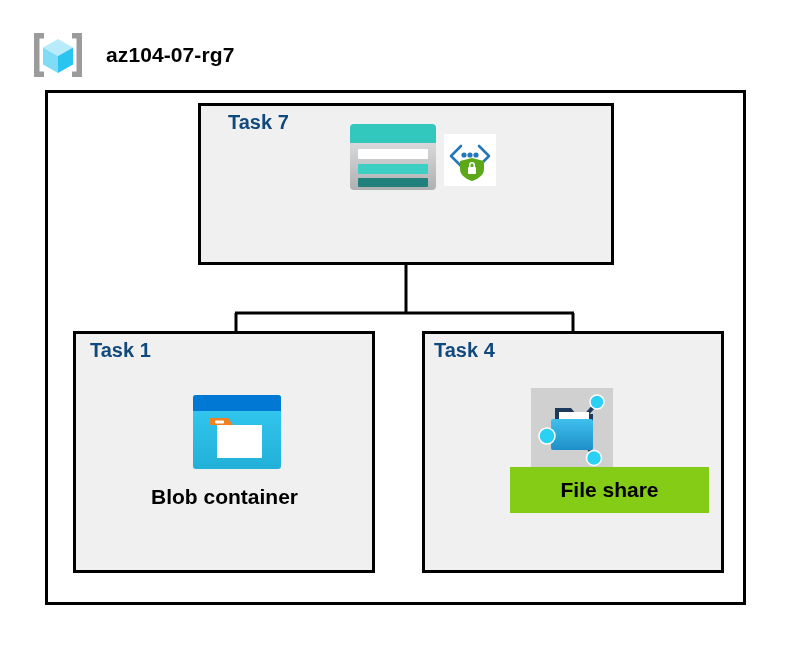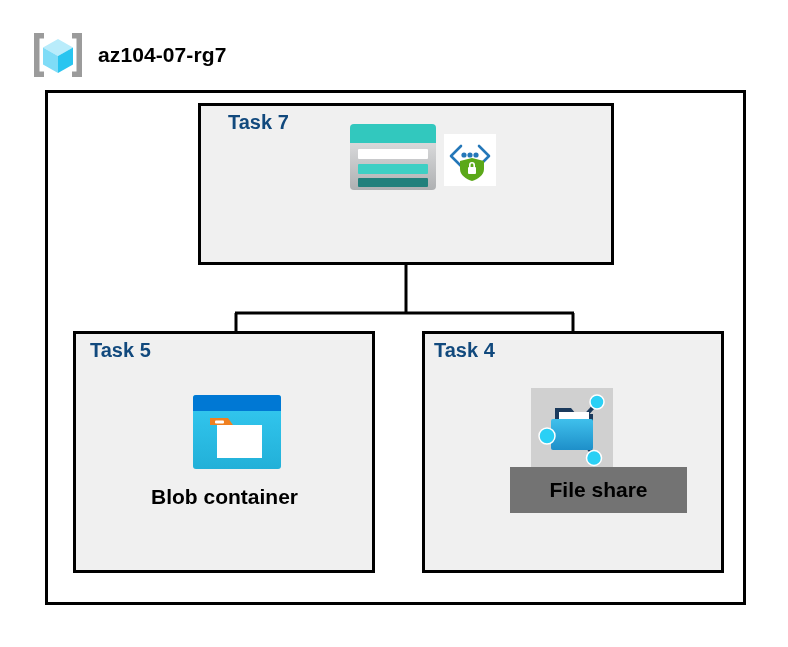--- a/index.html
+++ b/index.html
@@ -27,21 +27,21 @@
     height: 62px;
     display: flex;
     align-items: center;
   }
   #rg-icon {
     width: 60px;
     height: 52px;
     flex: 0 0 auto;
   }
   #rg-title {
-    margin-left: 10px;
+    margin-left: 18px;
     font-size: 21px;
     font-weight: bold;
     color: #000000;
     letter-spacing: 0.1px;
     white-space: nowrap;
     text-align: center;
   }
 
   
   #rg-box {
@@ -84,23 +84,23 @@
     font-weight: bold;
     color: #000000;
     white-space: nowrap;
     text-align: center;
   }
   #cap-storage { left: 296px; top: 200px; }
   #cap-blob    { left: 151px; top: 485px; }
   #cap-fileshare {
     left: 510px;
     top: 467px;
-    width: 177px;
+    width: 199px;
     height: 46px;
-    background: #737373;
+    background: #84cc16;
     display: flex;
     align-items: center;
     justify-content: center;
   }
 
   
   #connectors {
     position: absolute;
     left: 0;
     top: 0;
@@ -183,21 +183,21 @@
     <circle cx="32" cy="21" r="2.6" fill="#2477b8"></circle>
 
     <path d="M28 24 L40 27 V35 c0 6 -6 10 -12 12 c-6 -2 -12 -6 -12 -12 V27 Z" fill="#5ba819"></path>
 
     <rect x="24" y="33" width="8" height="7" rx="1" fill="#ffffff"></rect>
     <path d="M25.8 33 v-2 a2.2 2.2 0 0 1 4.4 0 v2" fill="none" stroke="#ffffff" stroke-width="1.6"></path>
   </svg>
 
 
   <div id="task2-box" class="task-box"></div>
-  <div id="task2-label" class="task-label">Task 5</div>
+  <div id="task2-label" class="task-label">Task 1</div>
 
   <svg id="icon-blob" class="icon-abs" viewBox="0 0 90 76">
     <defs>
       <linearGradient id="gradBlobBody" x1="0" y1="0" x2="0" y2="1">
         <stop offset="0%" stop-color="#35caf2"></stop>
         <stop offset="100%" stop-color="#22b0d8"></stop>
       </linearGradient>
     </defs>
     <rect x="1" y="1" width="88" height="74" rx="3" fill="url(#gradBlobBody)"></rect>
     <path d="M4 1 H86 a3 3 0 0 1 3 3 V17 H1 V4 a3 3 0 0 1 3 -3 Z" fill="#0078d4"></path>

